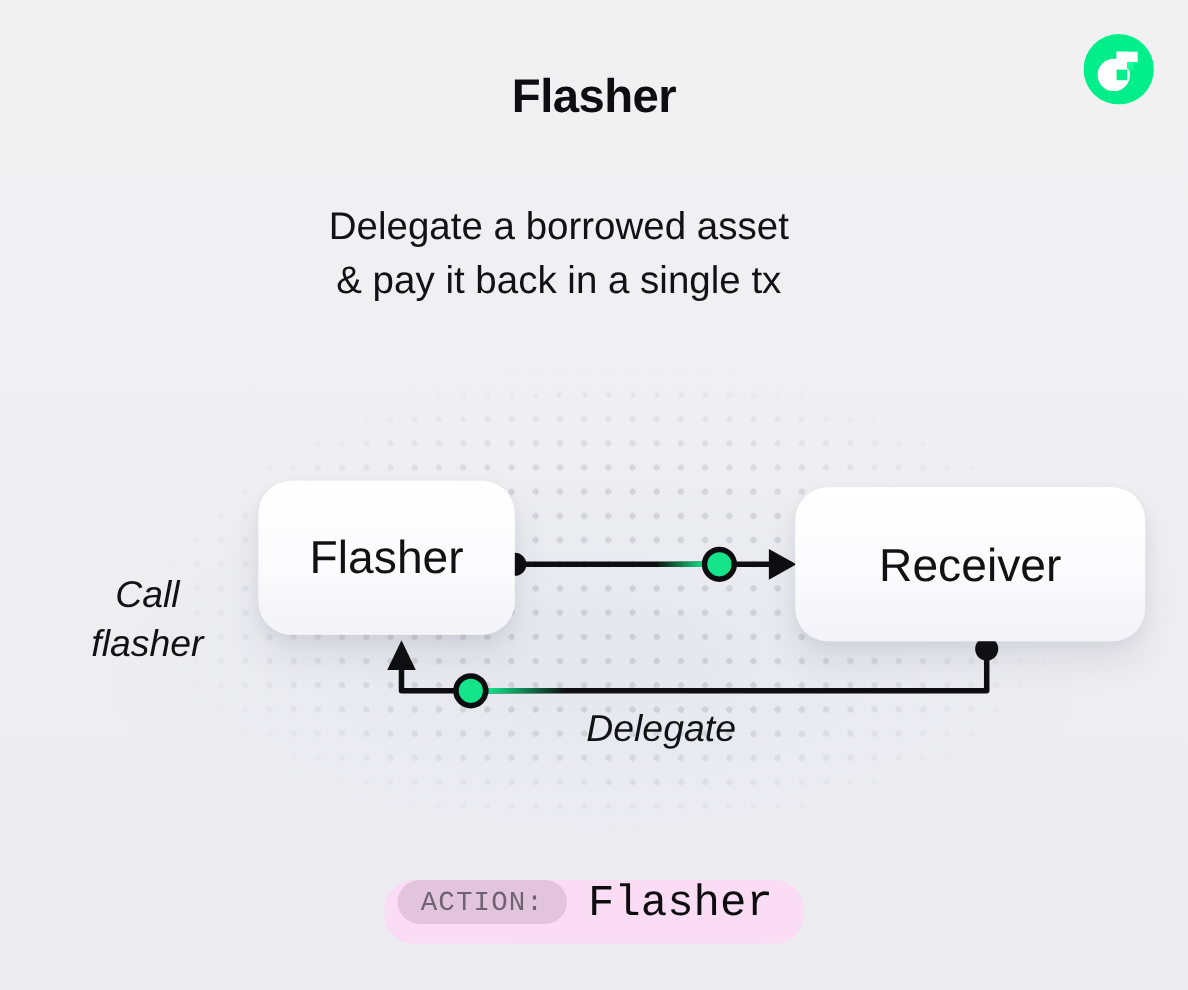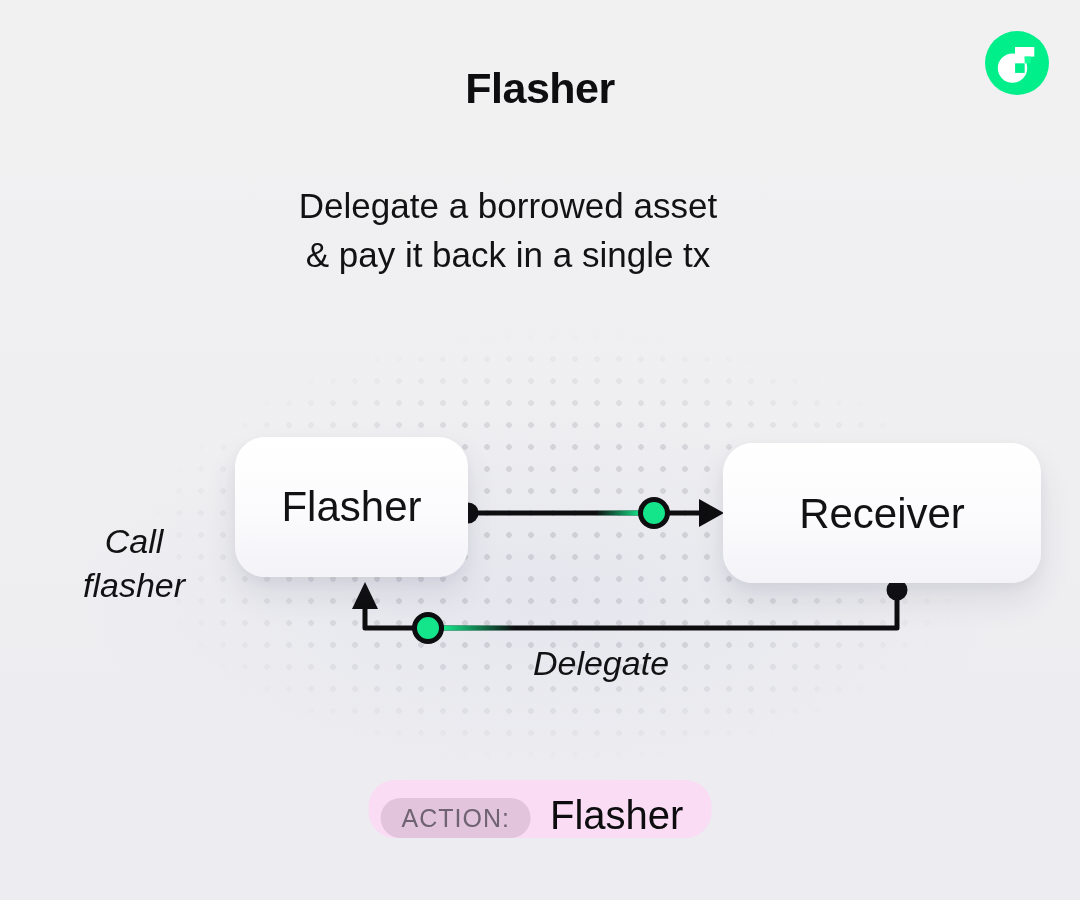--- a/index.html
+++ b/index.html
@@ -55,25 +55,26 @@
     font-style:italic; font-size:34px; line-height:44px;
     text-align:center; color:#121214; white-space:nowrap;
   }
   .label-delegate{ left:589px; top:375px; }
   .label-call{ left:134px; top:471px;margin-top:48px; }
   .label-repayment{ left:601px; top:641px; }
 
   .arrows{ position:absolute; left:0; top:0; width:1080px; height:900px; }
 
   .action-badge{
-    position:absolute; left:540px; top:780px; transform:translateX(-50%);
+    position:absolute; left:540px; top:800px; transform:translateX(-50%);
     height:58px; border-radius:26px;
     background:var(--badge-bg,#FADDF5);
-    display:flex; align-items:flex-end; gap:19px;
+    display:flex; align-items:flex-start; gap:19px;
     padding:0 28px 0 12px;
+    font-family:Liberation Mono, monospace;
   }
   .action-chip{
     height:40px; border-radius:20px;
     background:var(--badge-chip-bg,#E2C5DD);
     display:flex; align-items:center;
     padding:0 21px;
     font-size:25px; letter-spacing:1px;
     color:var(--badge-label-text,#6F6372);
   }
   .action-value{ font-size:40px; color:#0D0D0F; }

